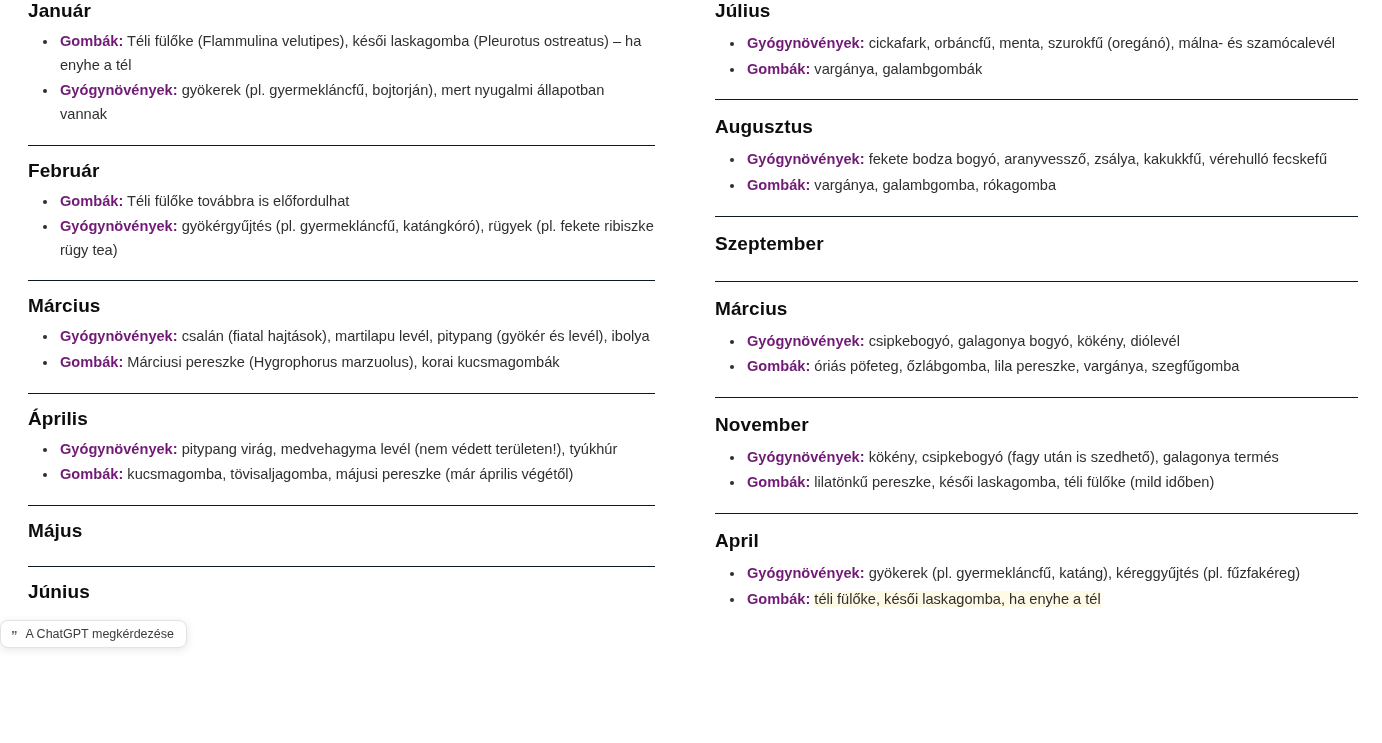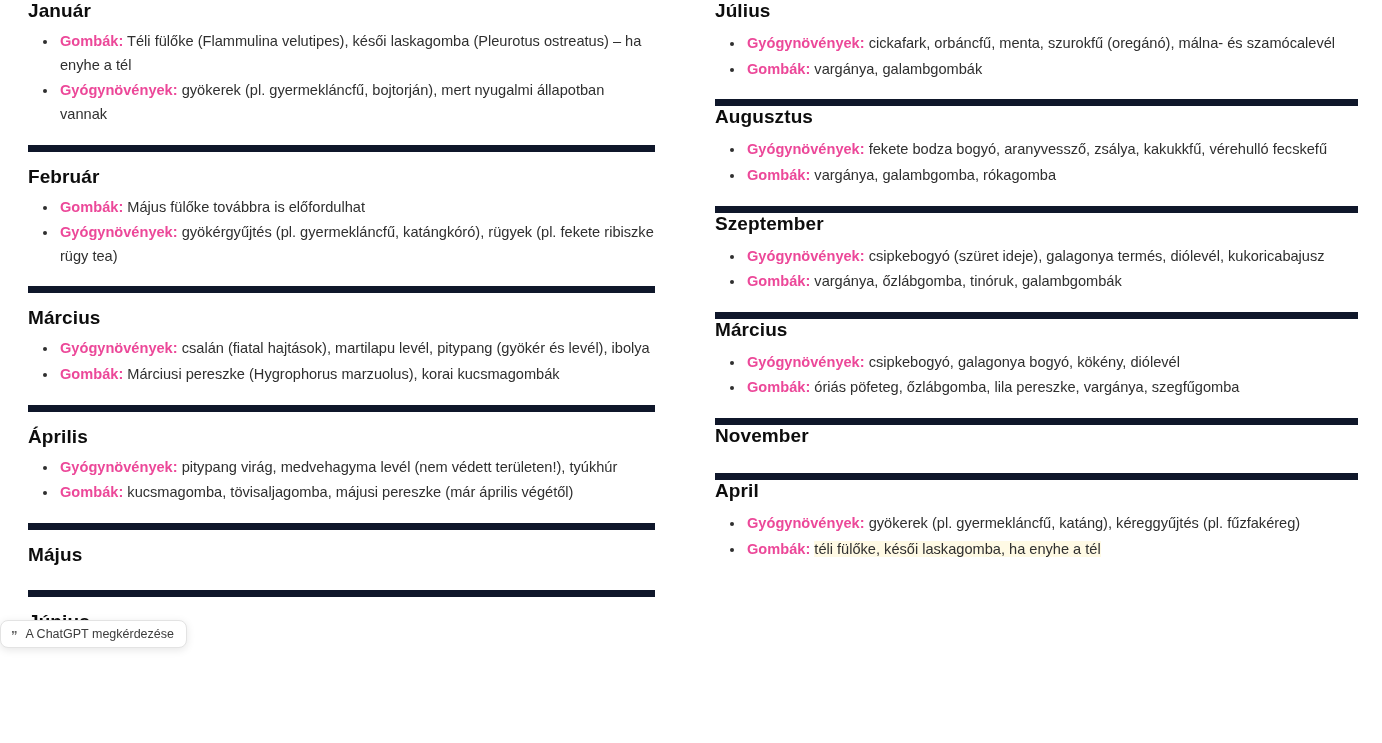--- a/index.html
+++ b/index.html
@@ -22,21 +22,21 @@
     padding: 0 12px;
   }
   .column {
     width: 50%;
     box-sizing: border-box;
   }
   .column.left { padding-right: 36px; padding-left: 16px; }
   .column.right { padding-left: 24px; padding-right: 12px; }
 
   .month-block {
-    border-bottom: 7px solid #0f172a;
+    border-bottom: 1px solid #0f172a;
     padding-bottom: 16px;
     margin-bottom: 14px;
   }
   .month-block.last {
     border-bottom: none;
   }
   .month-title {
     font-size: 19px;
     font-weight: bold;
     letter-spacing: 0.1px;
@@ -56,28 +56,28 @@
     color: #2f2f2f;
     margin: 0 0 2px 0;
     padding-left: 2px;
   }
   ul.items li::marker {
     color: #2f2f2f;
     font-size: 13px;
   }
   .cat {
     font-weight: bold;
-    color: #ec4899;
+    color: #701a75;
   }
   .desc {
     color: #2f2f2f;
   }
 
   
-  .column.right .month-block { padding-bottom: 16px; margin-bottom: 0; }
+  .column.right .month-block { padding-bottom: 16px; margin-bottom: 16px; }
 
   
   .ask-chip {
     position: absolute;
     left: 0px;
     top: 620px;
     display: flex;
     align-items: center;
     gap: 8px;
     background: #ffffff;
@@ -110,21 +110,21 @@
       <h2 class="month-title">Január</h2>
       <ul class="items">
         <li><span class="cat">Gombák</span><span class="cat">:</span> <span class="desc">Téli fülőke (Flammulina velutipes), késői laskagomba (Pleurotus ostreatus) – ha enyhe a tél</span></li>
         <li><span class="cat">Gyógynövények</span><span class="cat">:</span> <span class="desc">gyökerek (pl. gyermekláncfű, bojtorján), mert nyugalmi állapotban vannak</span></li>
       </ul>
     </section>
 
     <section class="month-block">
       <h2 class="month-title">Február</h2>
       <ul class="items">
-        <li><span class="cat">Gombák</span><span class="cat">:</span> <span class="desc">Május fülőke továbbra is előfordulhat</span></li>
+        <li><span class="cat">Gombák</span><span class="cat">:</span> <span class="desc">Téli fülőke továbbra is előfordulhat</span></li>
         <li><span class="cat">Gyógynövények</span><span class="cat">:</span> <span class="desc">gyökérgyűjtés (pl. gyermekláncfű, katángkóró), rügyek (pl. fekete ribiszke rügy tea)</span></li>
       </ul>
     </section>
 
     <section class="month-block">
       <h2 class="month-title">Március</h2>
       <ul class="items">
         <li><span class="cat">Gyógynövények</span><span class="cat">:</span> <span class="desc">csalán (fiatal hajtások), martilapu levél, pitypang (gyökér és levél), ibolya</span></li>
         <li><span class="cat">Gombák</span><span class="cat">:</span> <span class="desc">Márciusi pereszke (Hygrophorus marzuolus), korai kucsmagombák</span></li>
       </ul>
@@ -160,36 +160,36 @@
     <section class="month-block">
       <h2 class="month-title">Augusztus</h2>
       <ul class="items">
         <li><span class="cat">Gyógynövények</span><span class="cat">:</span> <span class="desc">fekete bodza bogyó, aranyvessző, zsálya, kakukkfű, vérehulló fecskefű</span></li>
         <li><span class="cat">Gombák</span><span class="cat">:</span> <span class="desc">vargánya, galambgomba, rókagomba</span></li>
       </ul>
     </section>
 
     <section class="month-block">
       <h2 class="month-title">Szeptember</h2>
-      <ul class="items">
-        <li><span class="cat">Gyógynövények</span><span class="cat">:</span> <span class="desc">csipkebogyó (szüret ideje), galagonya termés, diólevél, kukoricabajusz</span></li>
-        <li><span class="cat">Gombák</span><span class="cat">:</span> <span class="desc">vargánya, őzlábgomba, tinóruk, galambgombák</span></li>
-      </ul>
     </section>
 
     <section class="month-block">
       <h2 class="month-title">Március</h2>
       <ul class="items">
         <li><span class="cat">Gyógynövények</span><span class="cat">:</span> <span class="desc">csipkebogyó, galagonya bogyó, kökény, diólevél</span></li>
         <li><span class="cat">Gombák</span><span class="cat">:</span> <span class="desc">óriás pöfeteg, őzlábgomba, lila pereszke, vargánya, szegfűgomba</span></li>
       </ul>
     </section>
 
     <section class="month-block">
       <h2 class="month-title">November</h2>
+      <ul class="items">
+        <li><span class="cat">Gyógynövények</span><span class="cat">:</span> <span class="desc">kökény, csipkebogyó (fagy után is szedhető), galagonya termés</span></li>
+        <li><span class="cat">Gombák</span><span class="cat">:</span> <span class="desc">lilatönkű pereszke, késői laskagomba, téli fülőke (mild időben)</span></li>
+      </ul>
     </section>
 
     <section class="month-block last">
       <h2 class="month-title">April</h2>
       <ul class="items">
         <li><span class="cat">Gyógynövények</span><span class="cat">:</span> <span class="desc">gyökerek (pl. gyermekláncfű, katáng), kéreggyűjtés (pl. fűzfakéreg)</span></li>
         <li><span class="cat">Gombák</span><span class="cat">:</span> <span class="desc hl">téli fülőke, késői laskagomba, ha enyhe a tél</span></li>
       </ul>
     </section>
   </div>

